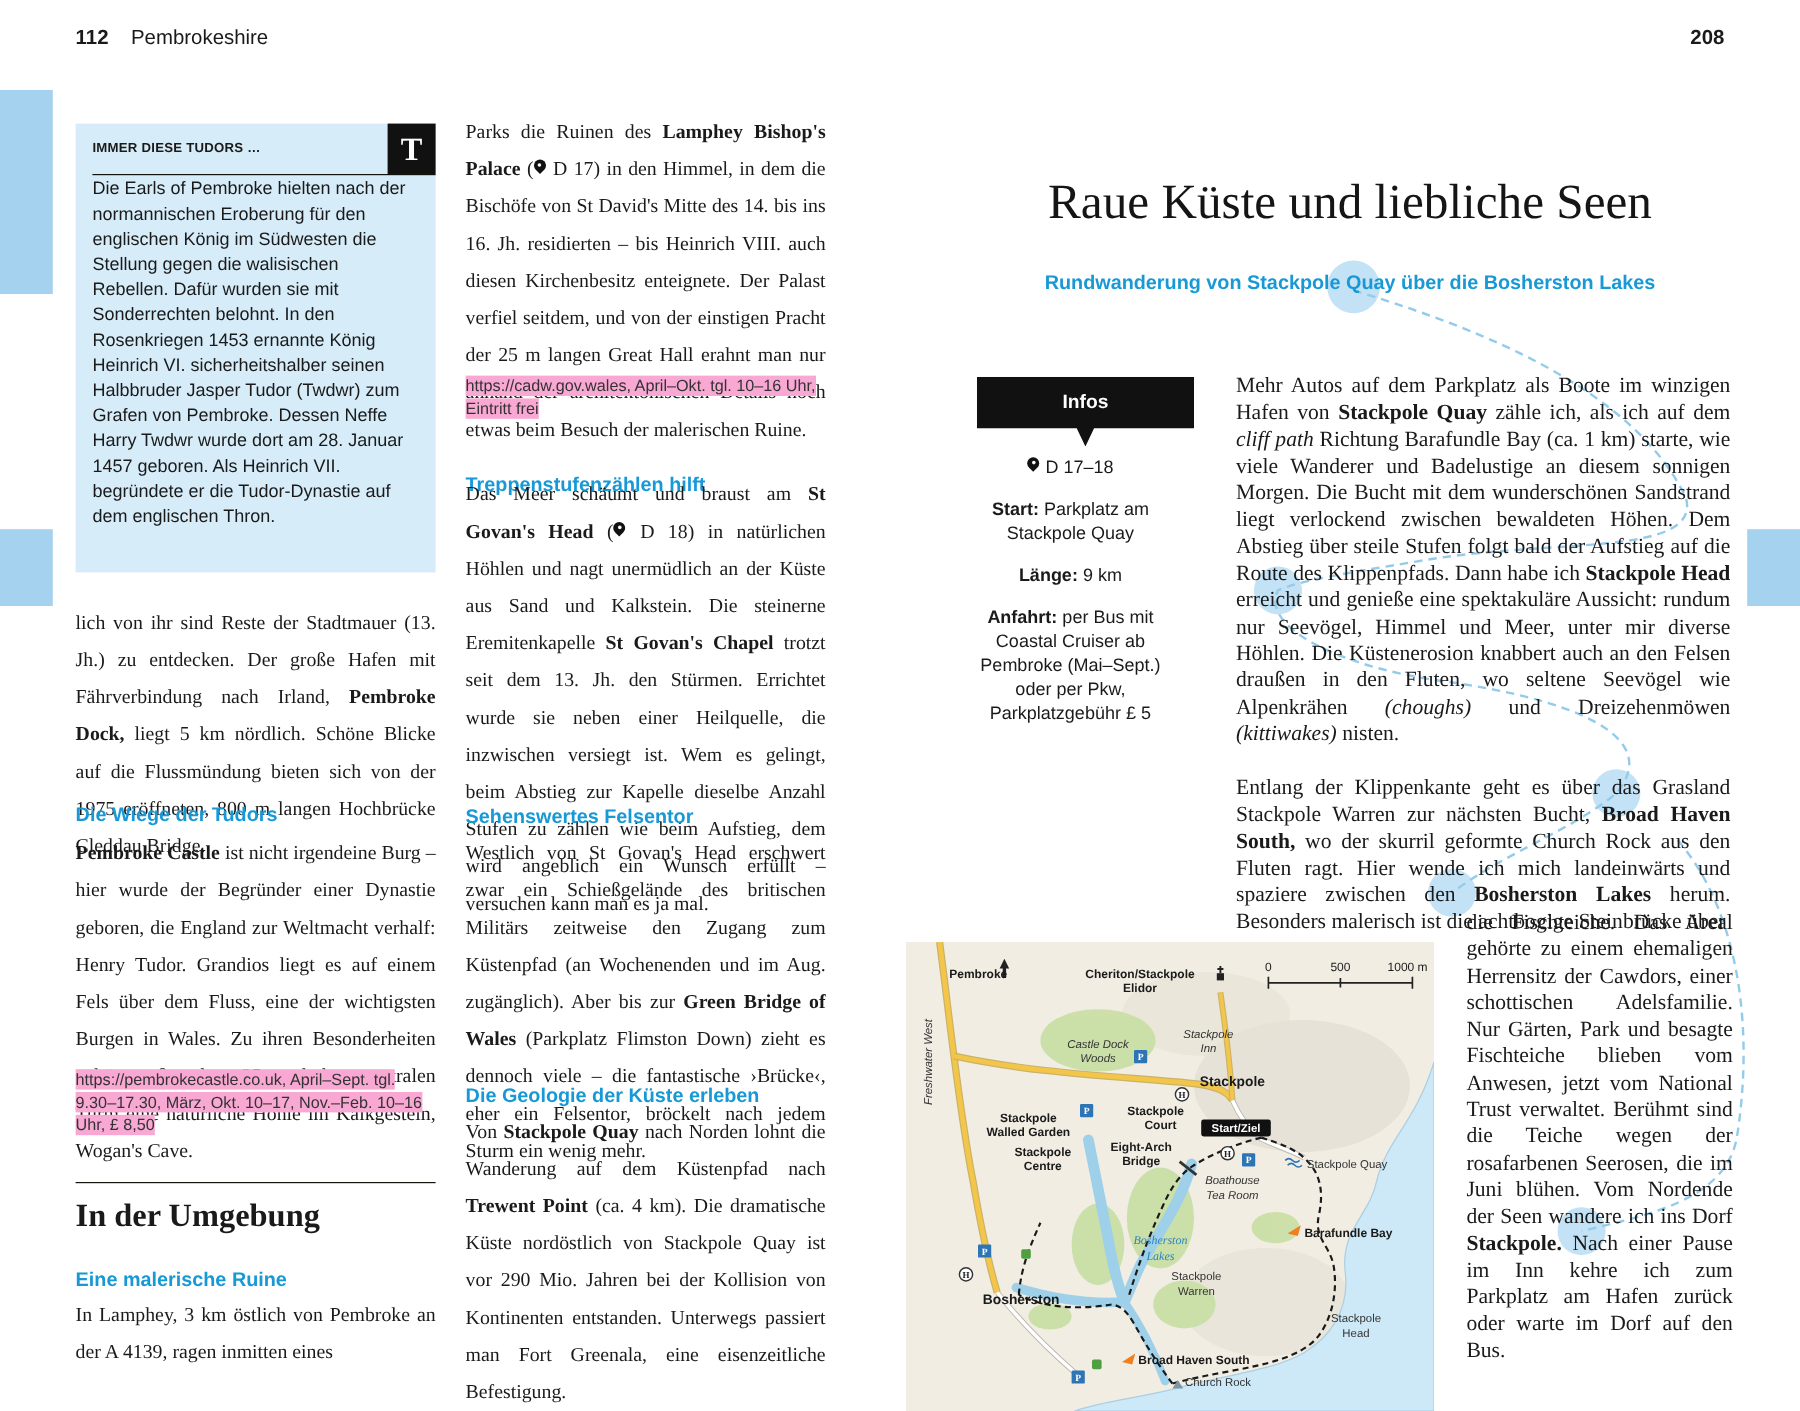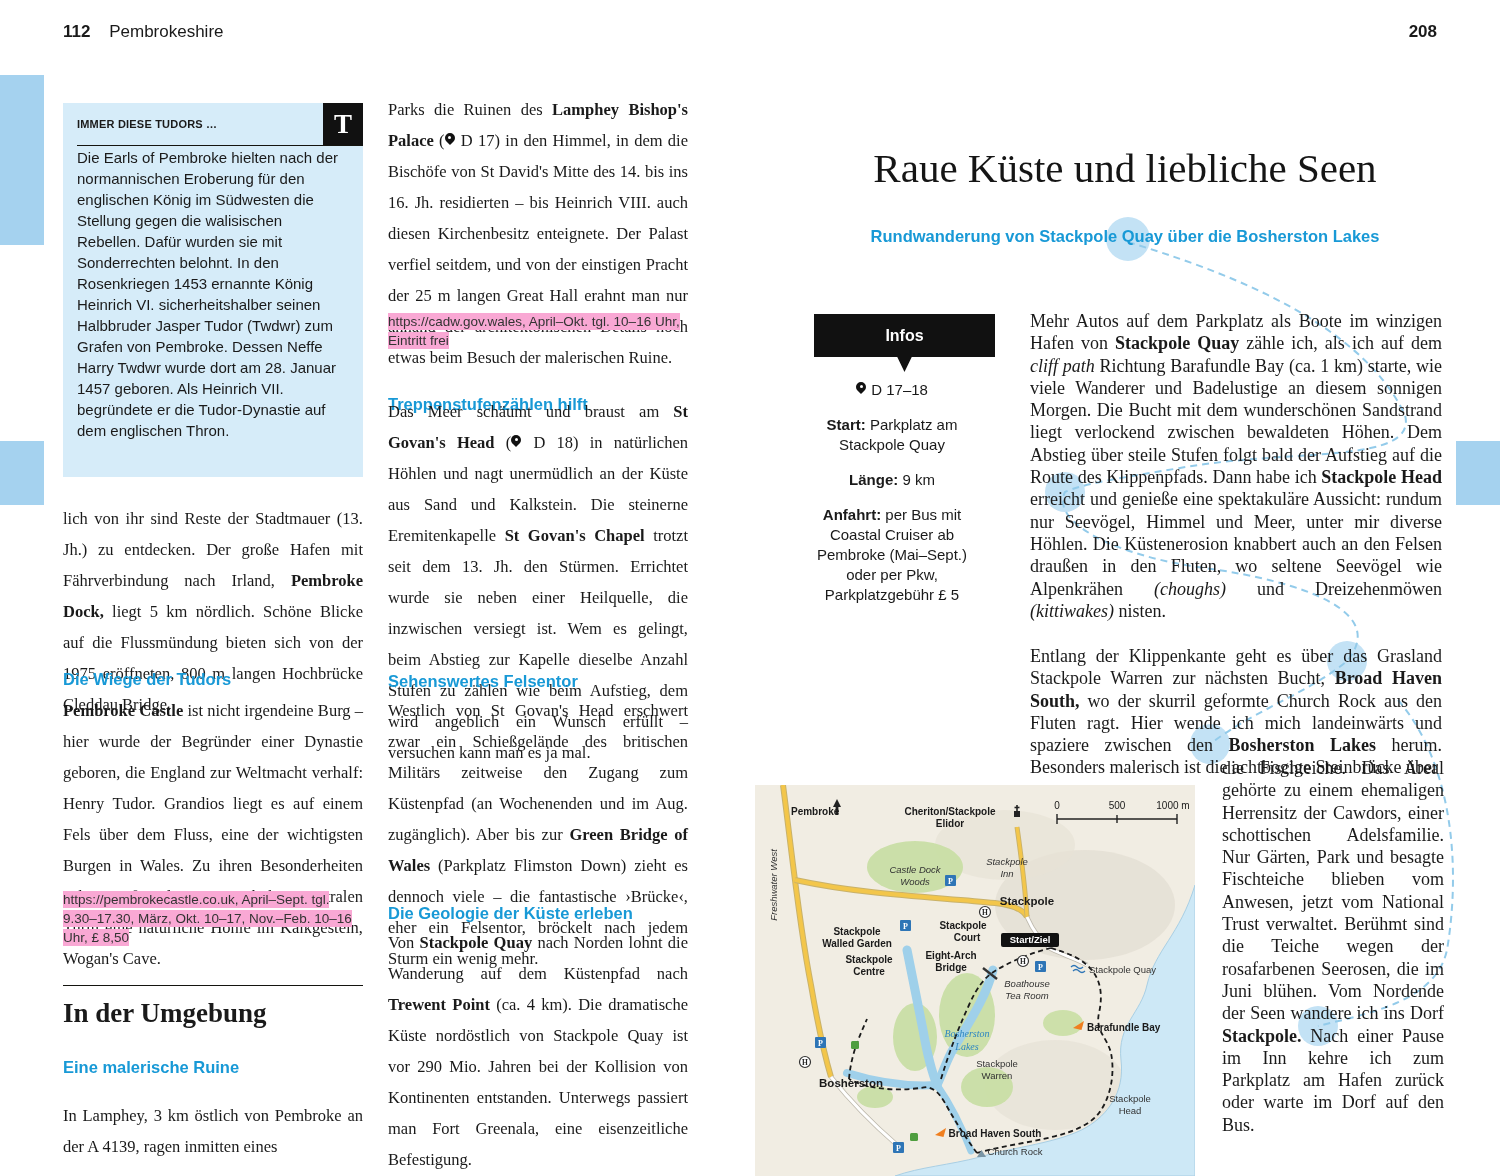--- a/index.html
+++ b/index.html
@@ -32,21 +32,21 @@
       color:#fff;display:flex;align-items:center;justify-content:center;
       font-family:"Liberation Serif",serif;font-size:27px;font-weight:bold;}
   #infobox .box-body{position:absolute;left:14px;top:44px;width:272px;font-size:15px;line-height:21px;}
   #l1-p1{left:63px;top:503px;width:300px;}
   #l1-h1{left:63px;top:670px;width:300px;}
   #l1-p2{left:63px;top:695px;width:300px;}
   #l1-link{left:63px;top:890px;width:300px;}
   #l1-sect{left:63px;top:985px;width:300px;border-top:1.2px solid #14140f;padding-top:12px;
       font-size:27px;font-weight:bold;}
   #l1-h2{left:63px;top:1058px;width:300px;}
-  #l1-p3{left:63px;top:1080px;width:300px;margin-top:20px;}
+  #l1-p3{left:63px;top:1080px;width:300px;}
   #l2-p1{left:388px;top:94px;width:300px;}
   #l2-link{left:388px;top:312px;width:300px;}
   #l2-h1{left:388px;top:395px;width:300px;}
   #l2-p2{left:388px;top:396px;width:300px;}
   #l2-h2{left:388px;top:672px;width:300px;}
   #l2-p3{left:388px;top:695px;width:300px;}
   #l2-h3{left:388px;top:904px;width:300px;}
   #l2-p4{left:388px;top:927px;width:300px;}
   
   #rp-number{left:1380px;top:22px;width:57px;text-align:right;font-size:17px;font-weight:bold;}

